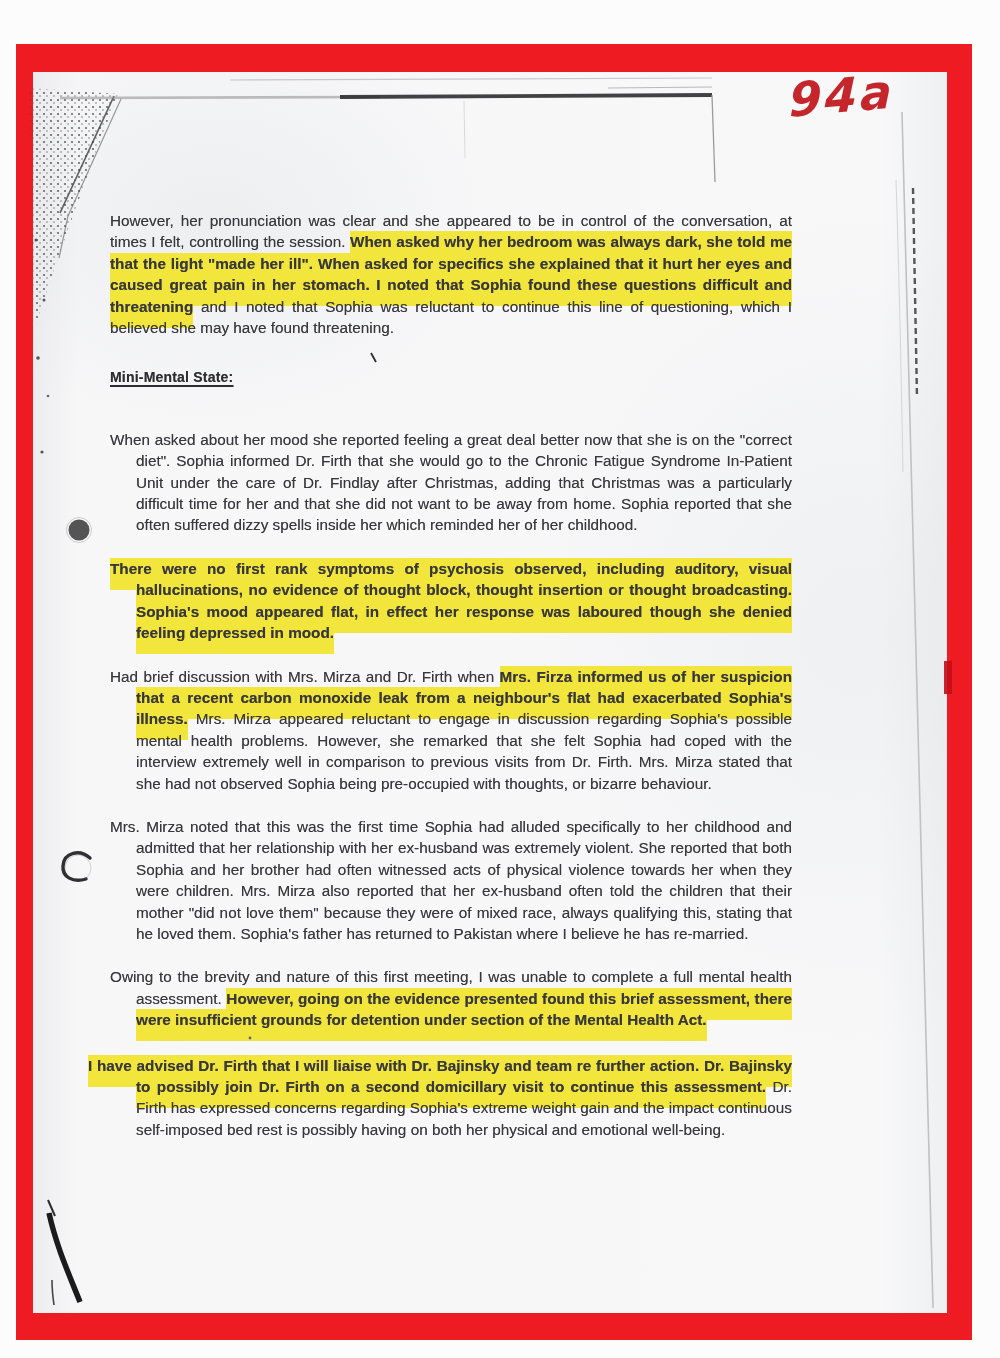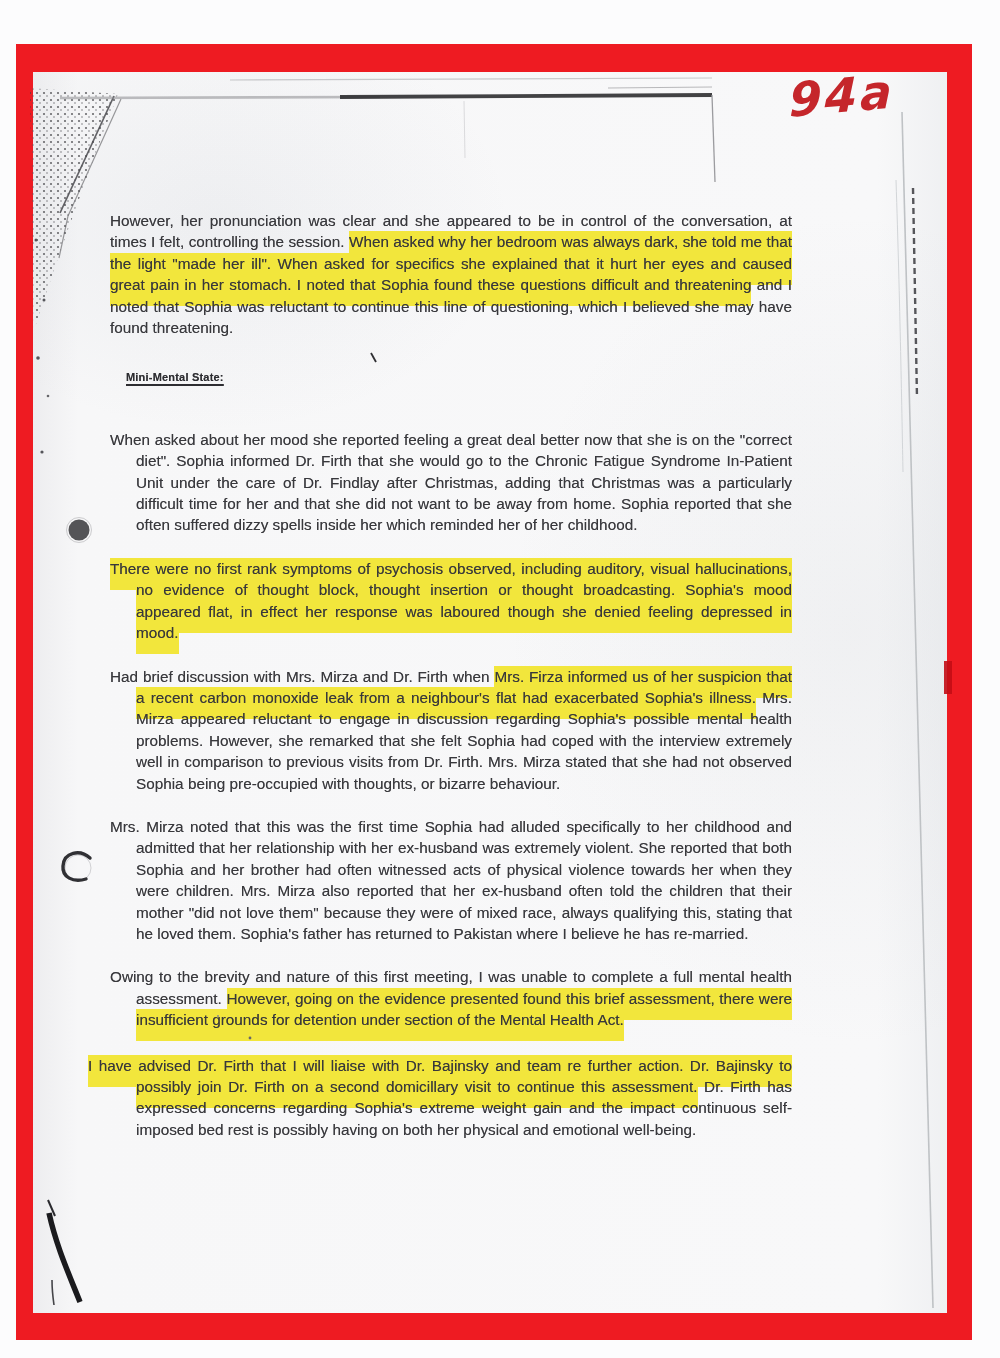--- a/index.html
+++ b/index.html
@@ -30,28 +30,28 @@
   .page-content{
     position:absolute;left:77px;top:138px;width:682px;
     color:var(--ink-black,#38383c);
     font-size:15.3px;line-height:21.4px;
     text-shadow:0 0 .5px rgba(40,40,45,.55);
   }
   .para{margin:0 0 22px 0;text-align:justify;}
   .para.hang{padding-left:26px;text-indent:-26px;}
   .para.outdent{padding-left:26px;text-indent:-48px;margin-top:24px;}
   .heading{
-    font-size:11px;font-weight:bold;margin:29px 0 40px 16px;
+    font-size:14px;font-weight:bold;margin:29px 0 40px 0;
     text-decoration:underline;text-decoration-thickness:2px;text-underline-offset:3px;
     letter-spacing:.2px;color:#2d2d31;
   }
   .hl{
     background:var(--highlight-yellow,#f2e63c);
     padding:2px 0 13px 0;
-    box-decoration-break:clone;-webkit-box-decoration-break:clone;
+    box-decoration-break:clone;font-weight:bold;-webkit-box-decoration-break:clone;
   }
   svg.artifacts{position:absolute;left:0;top:0;pointer-events:none;}
 </style>
 </head>
 <body>
 
 <div class="canvas">
 
   <div class="red-frame"></div>
 

